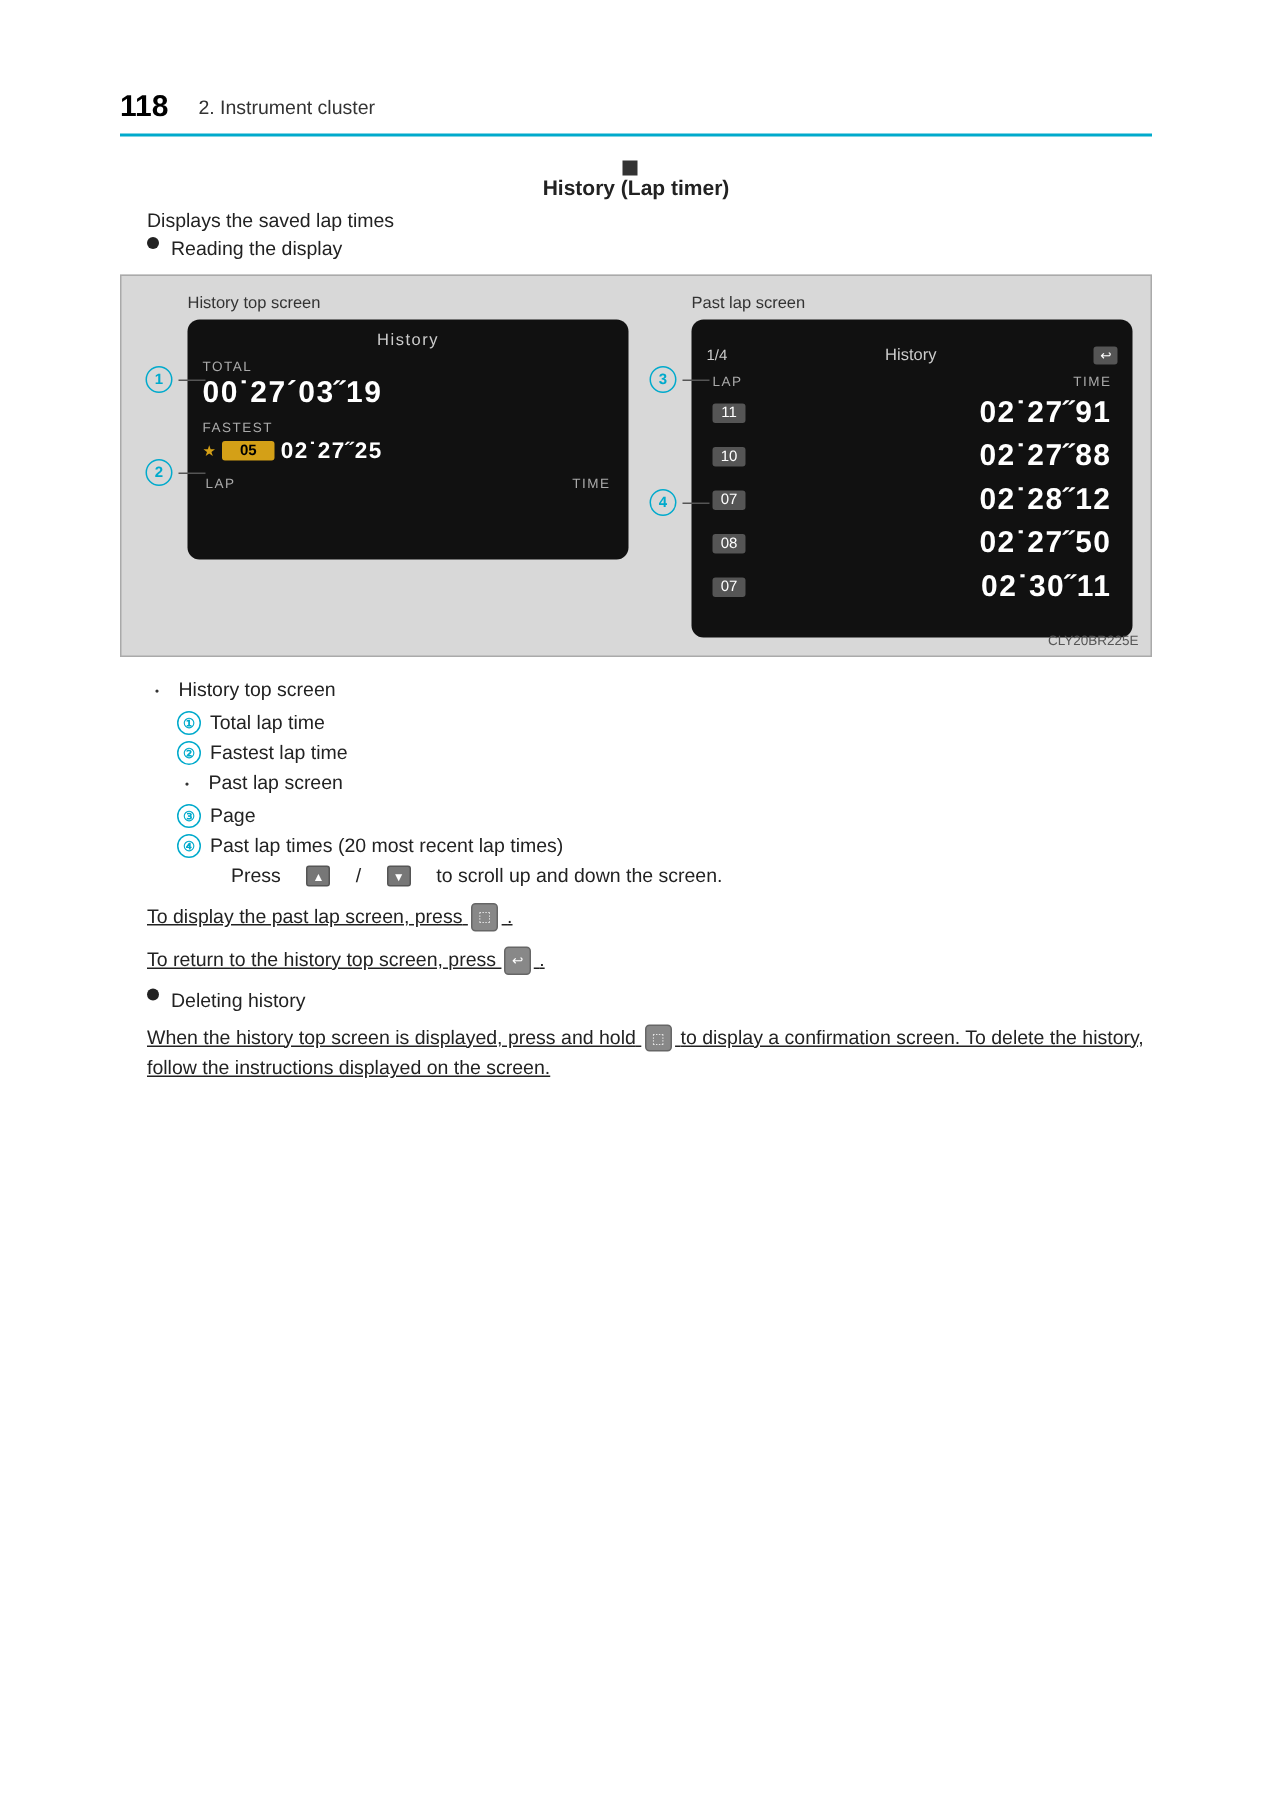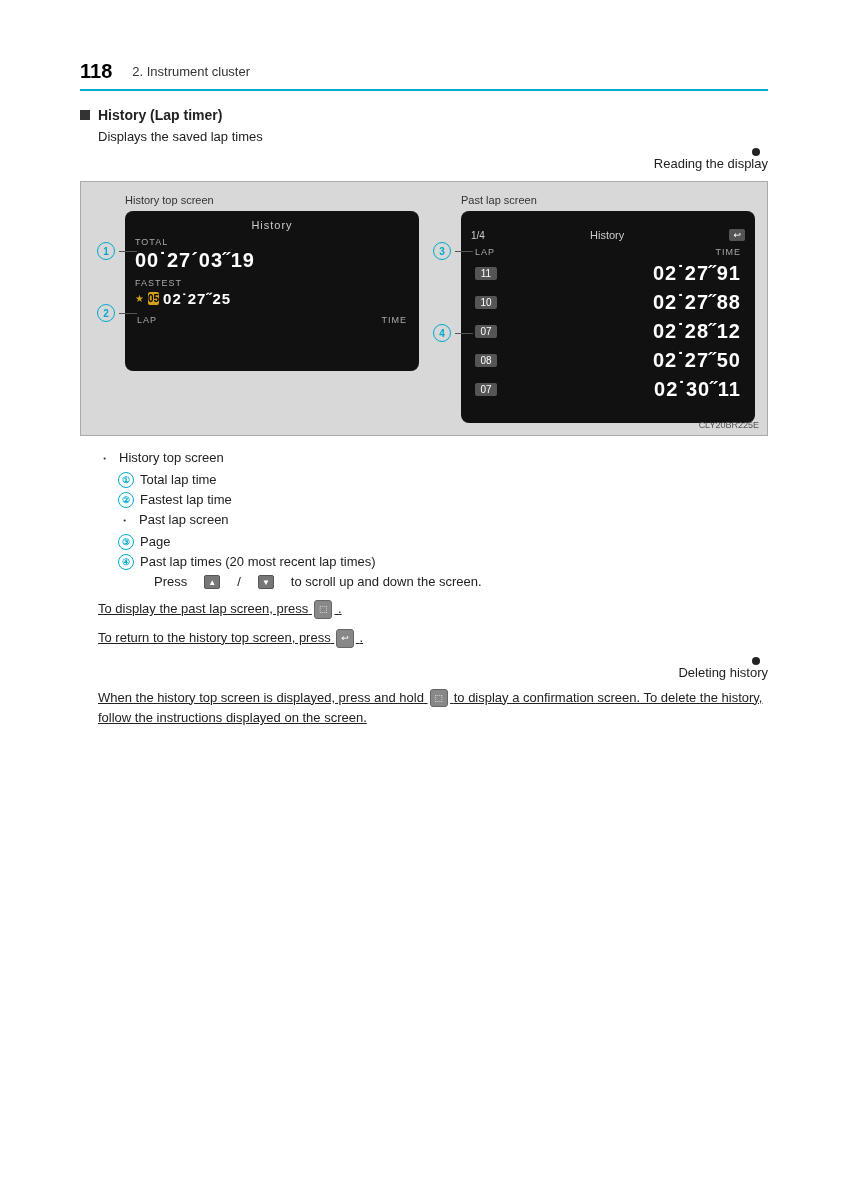--- a/index.html
+++ b/index.html
@@ -32,42 +32,42 @@
       font-size: 13px;
       color: #333;
     }
     
     .section-heading {
       display: flex;
       align-items: center;
       font-size: 14px;
       font-weight: bold;
       margin-bottom: 6px;
+      flex-direction: column;
     }
     .section-heading .square-icon {
       display: inline-block;
       width: 10px;
       height: 10px;
       background: #333;
       margin-right: 8px;
       flex-shrink: 0;
     }
     .section-desc {
       margin-left: 18px;
       margin-bottom: 4px;
       font-size: 13px;
       color: #222;
     }
     .bullet-item {
       display: flex;
-      align-items: flex-end;
+      align-items: flex-start;
       margin-left: 18px;
       margin-bottom: 8px;
       font-size: 13px;
-      flex-direction: column;
     }
     .bullet-circle {
       display: inline-block;
       width: 8px;
       height: 8px;
       background: #222;
       border-radius: 50%;
       margin-right: 8px;
       flex-shrink: 0;
     }
@@ -130,21 +130,21 @@
       display: flex;
       align-items: center;
       gap: 4px;
       margin-bottom: 8px;
     }
     .fastest-badge {
       background: #d4a017;
       color: #000;
       font-size: 10px;
       font-weight: bold;
-      padding: 1px 0;
+      padding: 1px 12px;
       border-radius: 2px;
     }
     .star-icon {
       color: #d4a017;
       font-size: 10px;
     }
     .fastest-time {
       font-size: 15px;
       color: #fff;
       font-weight: bold;

